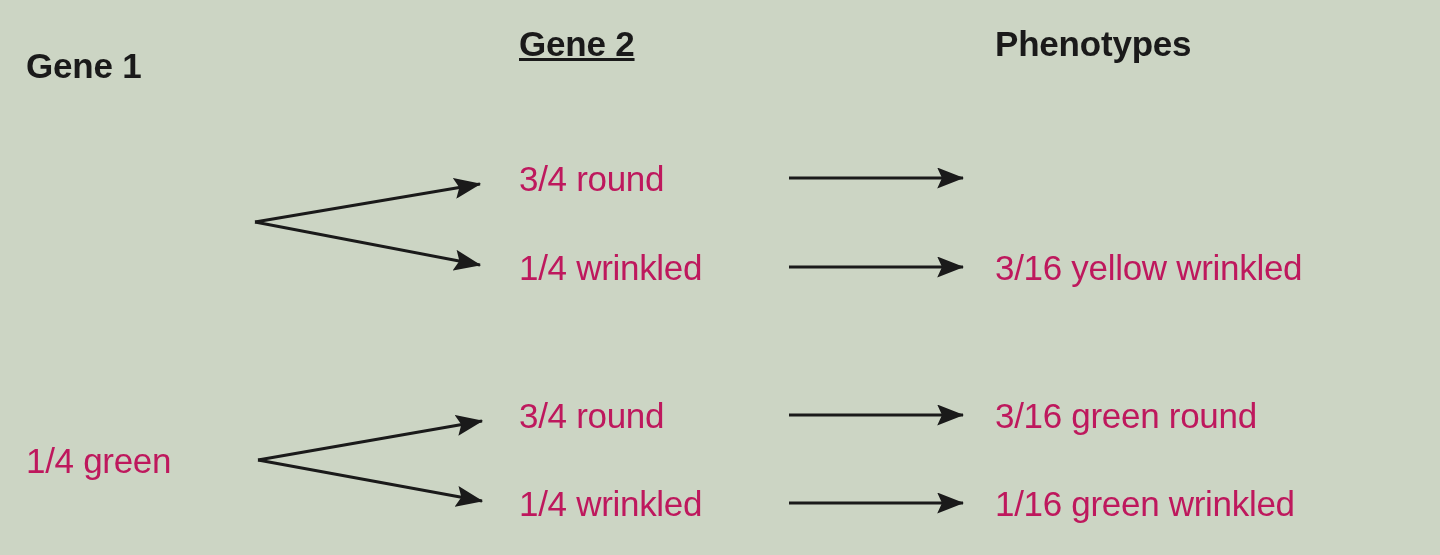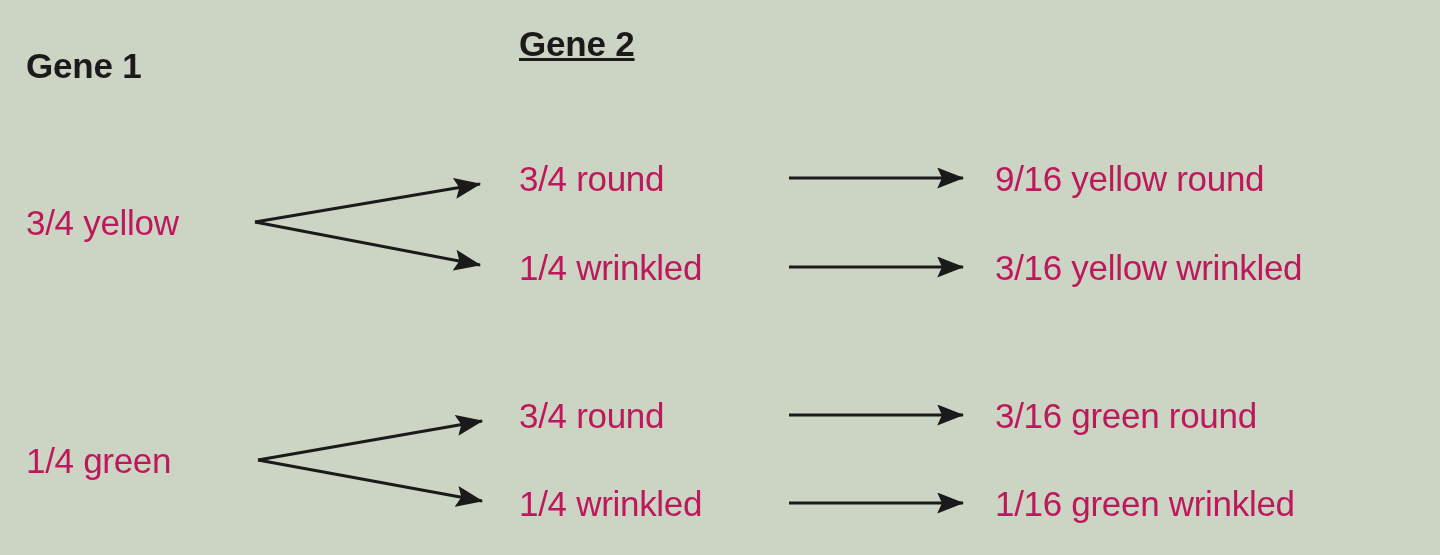--- a/index.html
+++ b/index.html
@@ -69,30 +69,29 @@
     pointer-events: none;
   }
 </style>
 </head>
 <body>
 
 <div id="diagram-root">
 
   <div class="col-header" id="header-gene1">Gene 1</div>
   <div class="col-header" id="header-gene2">Gene 2</div>
+  <div class="col-header" id="header-phenotypes">Phenotypes</div>
 
-  <div class="node-label gene1-label" id="gene1-yellow">3/4 yellow</div>
   <div class="node-label gene1-label" id="gene1-green">1/4 green</div>
 
   <div class="node-label gene2-label" id="gene2-round-a">3/4 round</div>
   <div class="node-label gene2-label" id="gene2-wrinkled-a">1/4 wrinkled</div>
   <div class="node-label gene2-label" id="gene2-round-b">3/4 round</div>
   <div class="node-label gene2-label" id="gene2-wrinkled-b">1/4 wrinkled</div>
 
-  <div class="node-label pheno-label" id="pheno-yellow-round">9/16 yellow round</div>
   <div class="node-label pheno-label" id="pheno-yellow-wrinkled">3/16 yellow wrinkled</div>
   <div class="node-label pheno-label" id="pheno-green-round">3/16 green round</div>
   <div class="node-label pheno-label" id="pheno-green-wrinkled">1/16 green wrinkled</div>
 
   <svg id="arrow-layer" viewBox="0 0 1440 555" width="1440" height="555">
     <defs>
       <marker id="arrowhead" markerWidth="9" markerHeight="7" refX="8.6" refY="3.5" orient="auto" markerUnits="strokeWidth">
         <path d="M0,0 L9,3.5 L0,7 L1.6,3.5 Z" fill="#1a1a1a"></path>
       </marker>
     </defs>

